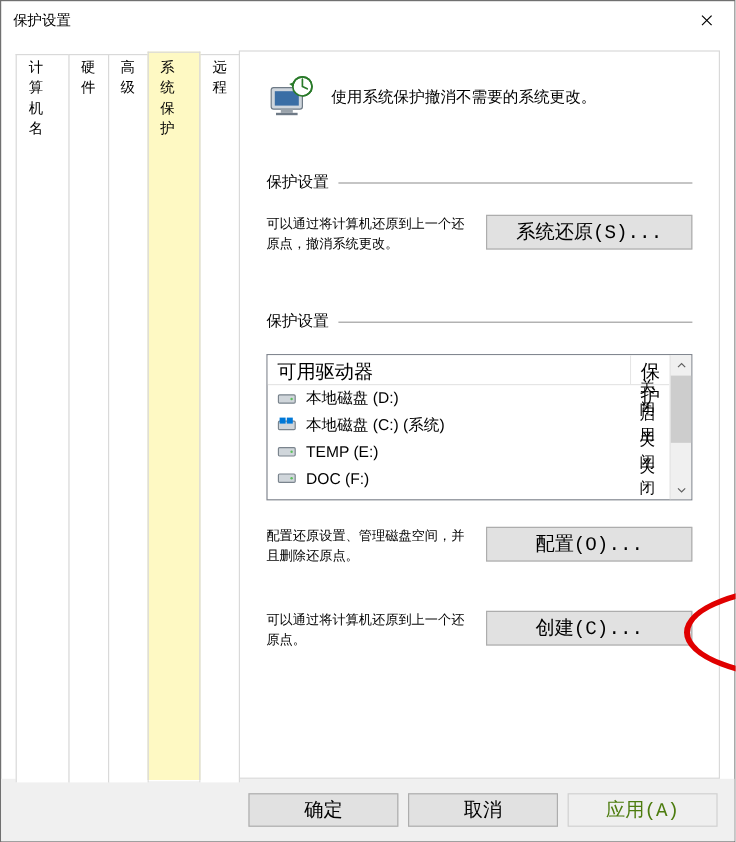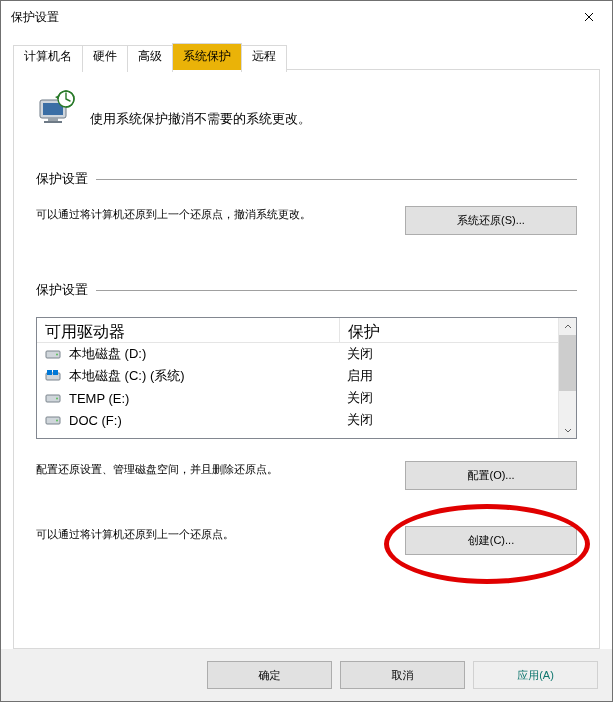--- a/index.html
+++ b/index.html
@@ -2,41 +2,41 @@
 <html><head>
 <meta charset="utf-8">
 <style>
   html,body{margin:0;padding:0;font-family:"Microsoft YaHei","Segoe UI",Tahoma,sans-serif;font-size:12px;color:#000;background:#fff}
   .window{width:613px;height:702px;border:1px solid #707070;box-sizing:border-box;background:#fff;position:relative;display:flex;flex-direction:column}
   .titlebar{height:32px;display:flex;align-items:center;padding:0 0 0 10px}
   .titlebar .title{flex:1;font-size:12px}
   .titlebar .close{width:46px;height:32px;display:flex;align-items:center;justify-content:center;cursor:default}
   .titlebar .close svg{width:10px;height:10px}
 
-  .content{flex:1;padding:9px 12px 0 12px;display:flex;flex-direction:column}
+  .content{flex:1;padding:9px 12px 0 12px;display:flex;flex-direction:row}
   .tabs{display:flex;position:relative;top:1px;z-index:2}
   .tab{border:1px solid #d9d9d9;border-bottom:none;background:#fff;padding:4px 10px 5px 10px;margin-right:-1px;font-size:12px;cursor:default}
   .tab.inactive{background:#fff;border-top-color:#d9d9d9;border-left-color:#d9d9d9;border-right-color:#d9d9d9;position:relative;top:2px;padding-top:2px;padding-bottom:4px}
-  .tab.active{background:#eab308;border-color:#d9d9d9;position:relative;z-index:3}
+  .tab.active{background:#fef9c3;border-color:#d9d9d9;position:relative;z-index:3}
   .tab.active::after{content:"";position:absolute;left:0;right:0;bottom:-1px;height:1px;background:#fff}
   .tabpanel{border:1px solid #d9d9d9;background:#fff;flex:1;padding:18px 22px 18px 22px;position:relative;z-index:1}
 
-  .intro{display:flex;align-items:flex-end;gap:14px;margin-bottom:42px}
+  .intro{display:flex;align-items:center;gap:14px;margin-bottom:42px}
   .intro .icon{width:40px;height:40px;flex:0 0 40px}
   .intro .text{font-size:13px;padding-top:0}
 
   .section-head{display:flex;align-items:center;margin:0 0 18px 0}
   .section-head .label{font-size:13px;margin-right:8px;white-space:nowrap}
   .section-head .rule{flex:1;height:1px;background:#a0a0a0}
 
   .row{display:flex;align-items:flex-start;gap:18px;margin-bottom:14px}
   .row .desc{flex:1;font-size:11px;line-height:1.55}
   .row .btn-col{flex:0 0 172px}
-  .win-btn{display:block;width:172px;height:29px;border:1px solid #adadad;background:#e1e1e1;font-family:Liberation Sans, sans-serif;font-size:11px;cursor:default;padding:0;text-align:center}
-  .win-btn.disabled{color:#0f766e;border-color:#d1d1d1;background:#efefef}
+  .win-btn{display:block;width:172px;height:29px;border:1px solid #adadad;background:#e1e1e1;font-family:Liberation Mono, monospace;font-size:16px;cursor:default;padding:0;text-align:center}
+  .win-btn.disabled{color:#4d7c0f;border-color:#d1d1d1;background:#efefef}
 
   .drive-list{border:1px solid #828790;height:120px;margin:4px 0 22px 0;position:relative;display:flex}
   .drive-list .cols{flex:1;overflow:hidden}
   .drive-list .hdr{display:flex;height:24px;border-bottom:1px solid #e5e5e5}
   .drive-list .hdr .hcell{font-size:16px;padding:4px 8px;border-right:1px solid #e5e5e5;background:#fff}
   .drive-list .hdr .hcell.c1{width:286px}
   .drive-list .hdr .hcell.c2{flex:1;border-right:none}
   .drive-list .body{}
   .drive-list .drow{display:flex;height:22px;align-items:center}
   .drive-list .drow .dcell{font-size:13px;padding:0 8px;display:flex;align-items:center;gap:8px}

